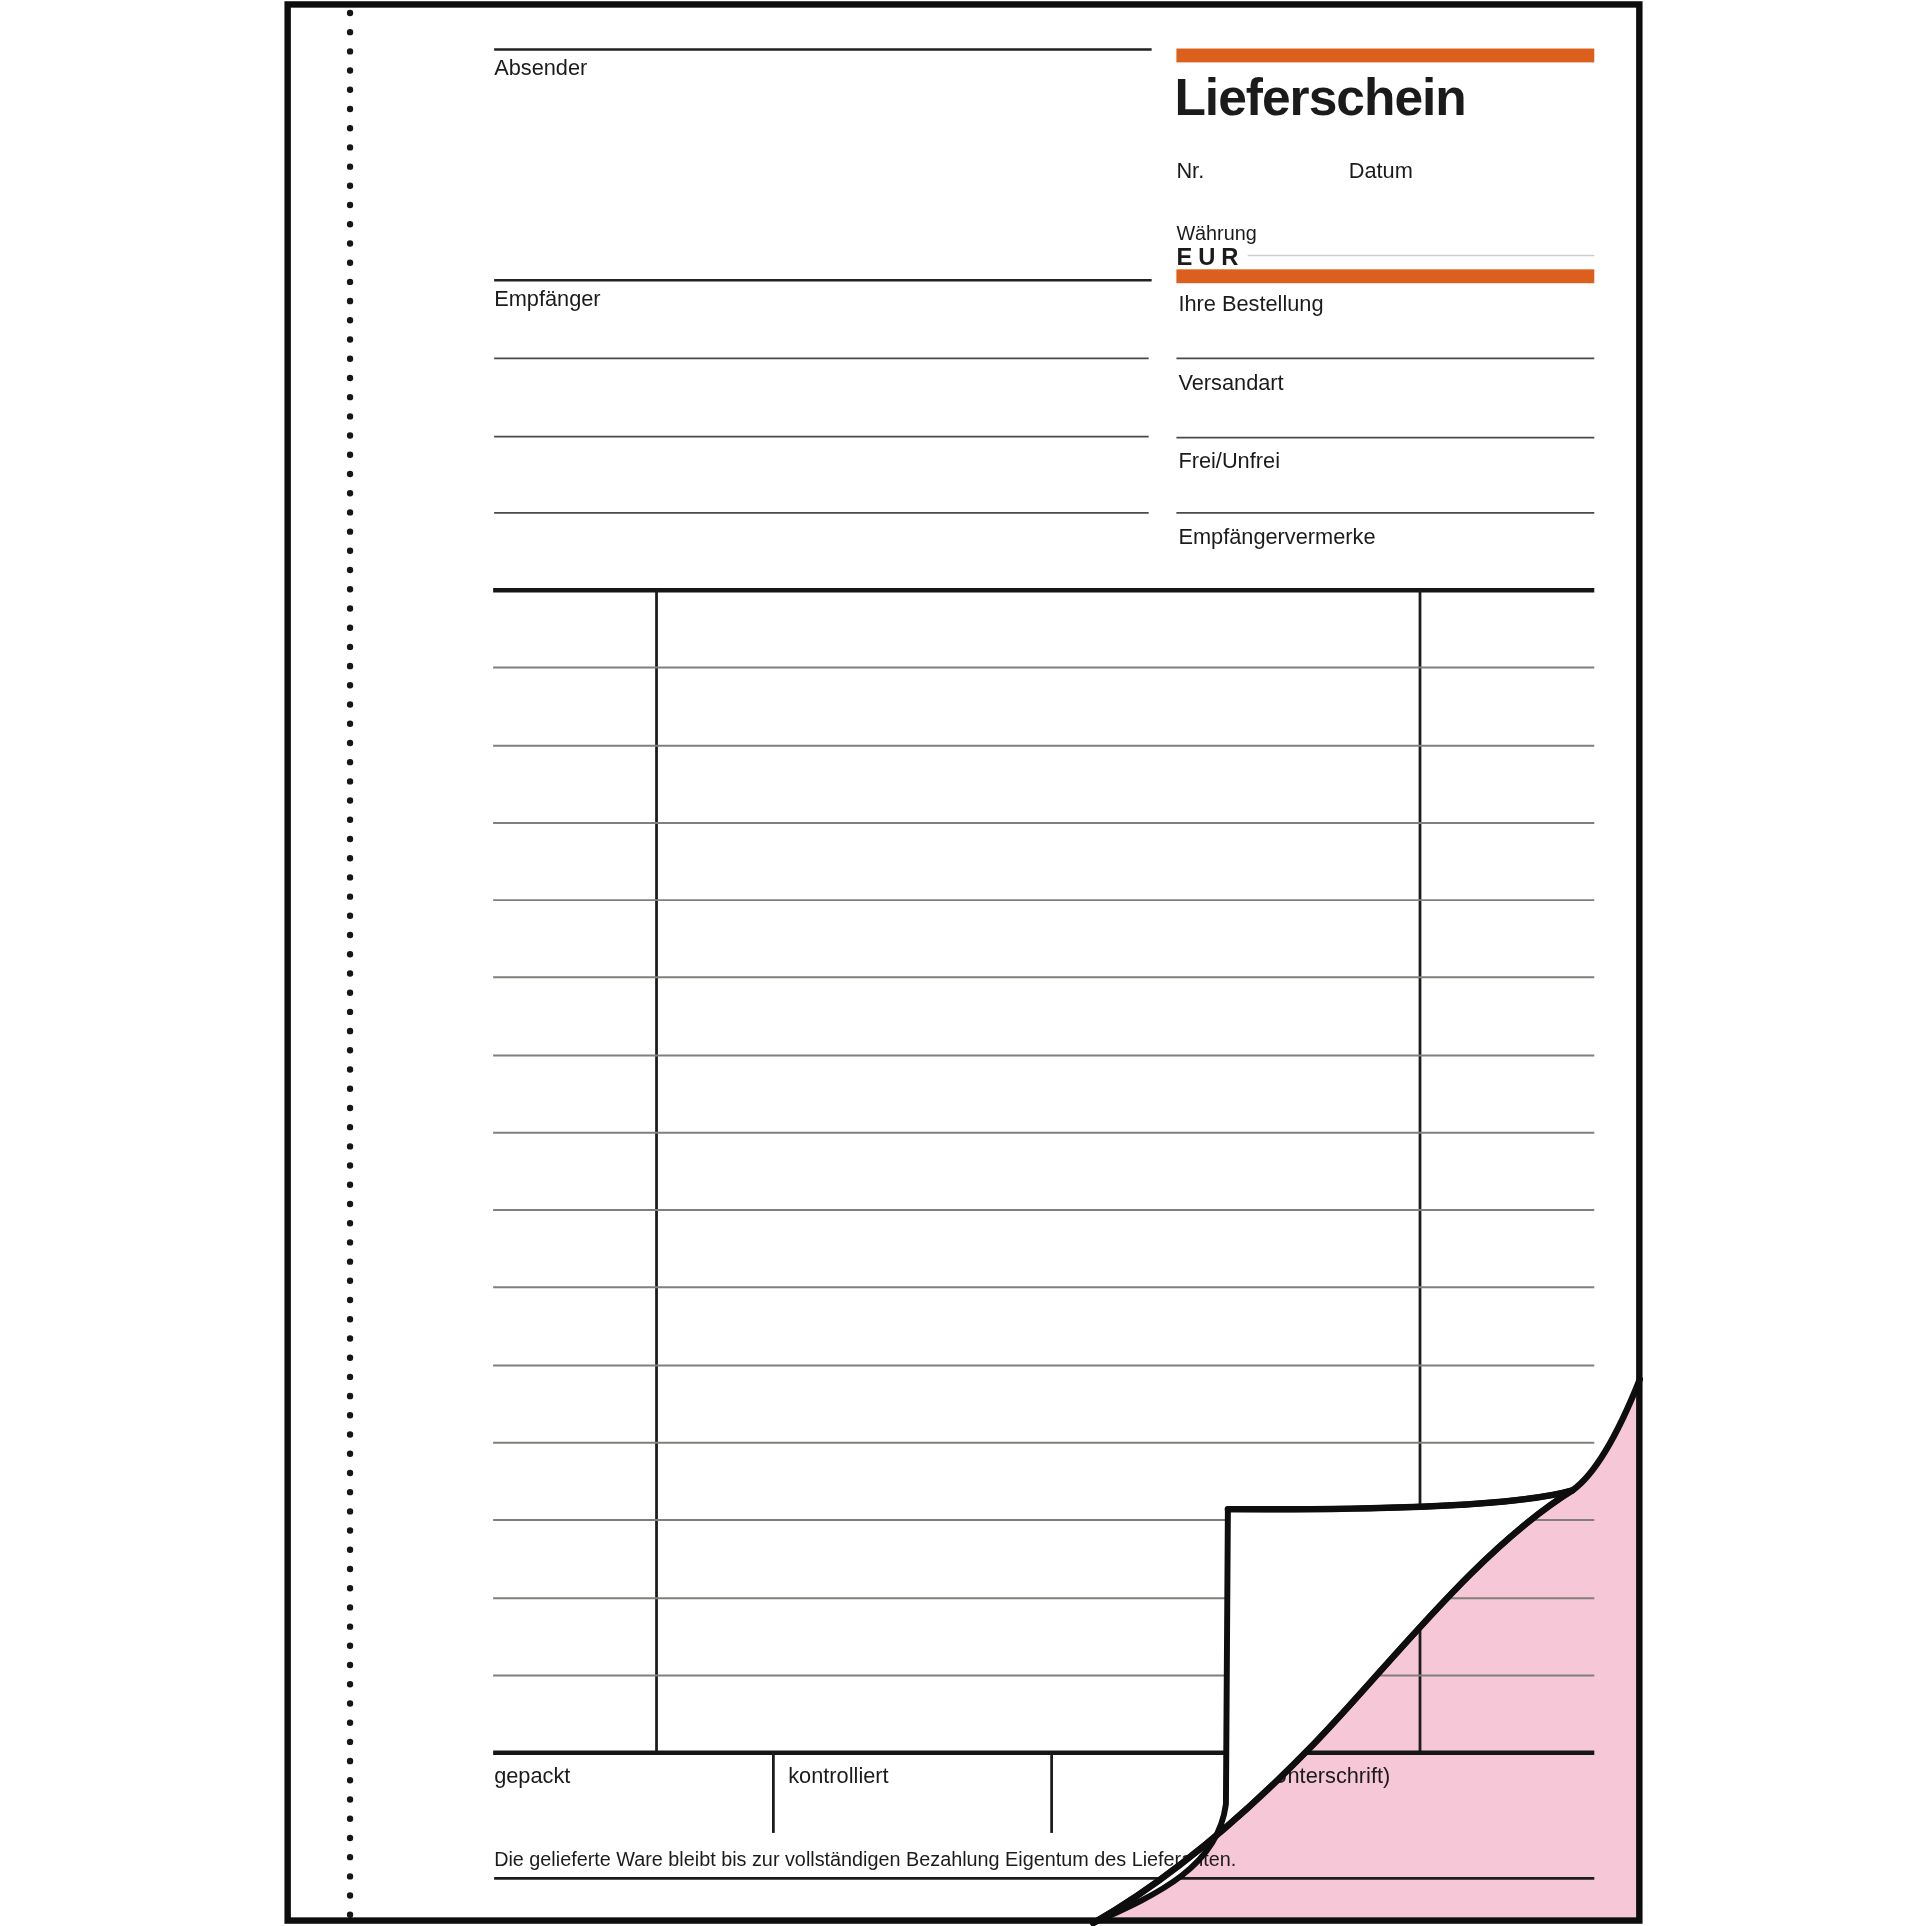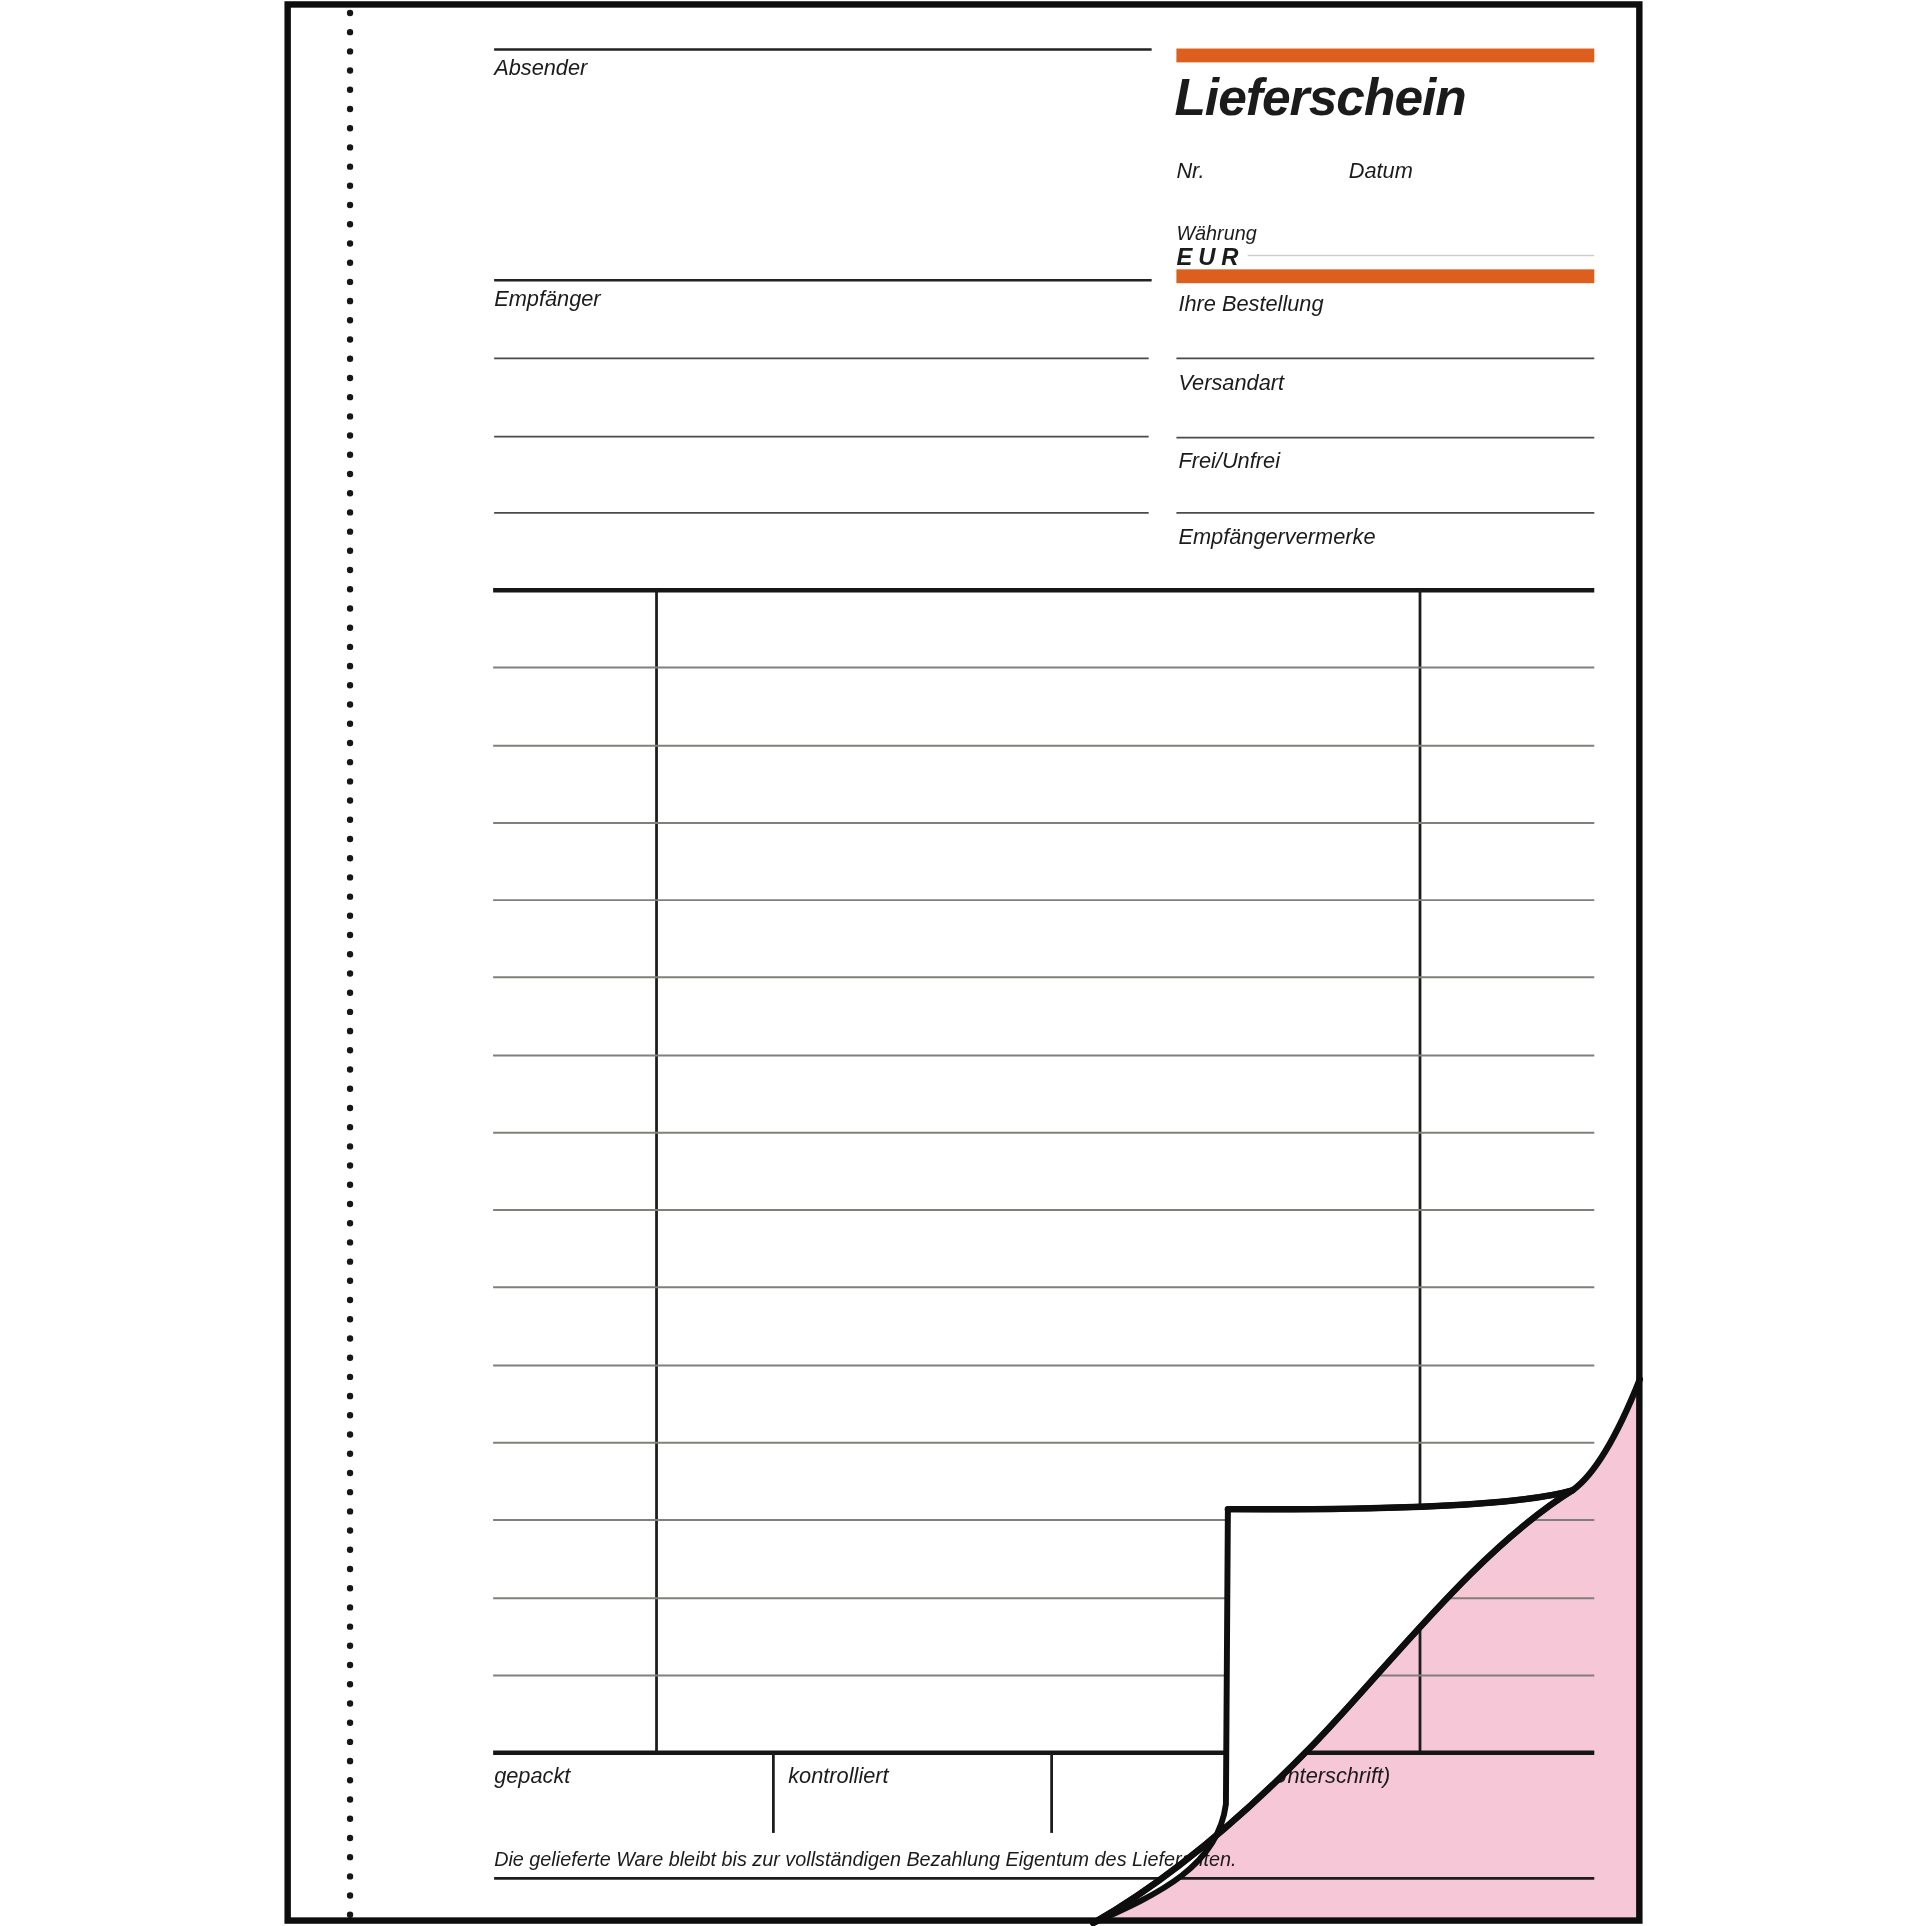--- a/index.html
+++ b/index.html
@@ -1,16 +1,16 @@
 <!DOCTYPE html>
 <html><head>
 <meta charset="utf-8">
 <style>
   html,body{margin:0;padding:0;background:#ffffff;}
-  .stage{position:relative;width:1822px;height:1927px;background:#737373;font-style:italic;}
+  .stage{position:relative;width:1822px;height:1927px;background:#737373;}
   svg{display:block;}
   svg text{font-family:"Liberation Sans",sans-serif;fill:#1b1b1b;}
   .lbl{font-size:22px;}
   .sm{font-size:20px;}
   .ttl{font-size:52px;font-weight:bold;letter-spacing:-1px;}
   .eur{font-size:24px;font-weight:bold;letter-spacing:6px;}
   .note{font-size:20px;}
   .thinline{stroke:#4a4a46;stroke-width:1.8;}
   .darkline{stroke:#222220;stroke-width:2.6;}
   .heavy{stroke:#161616;stroke-width:4.5;}

